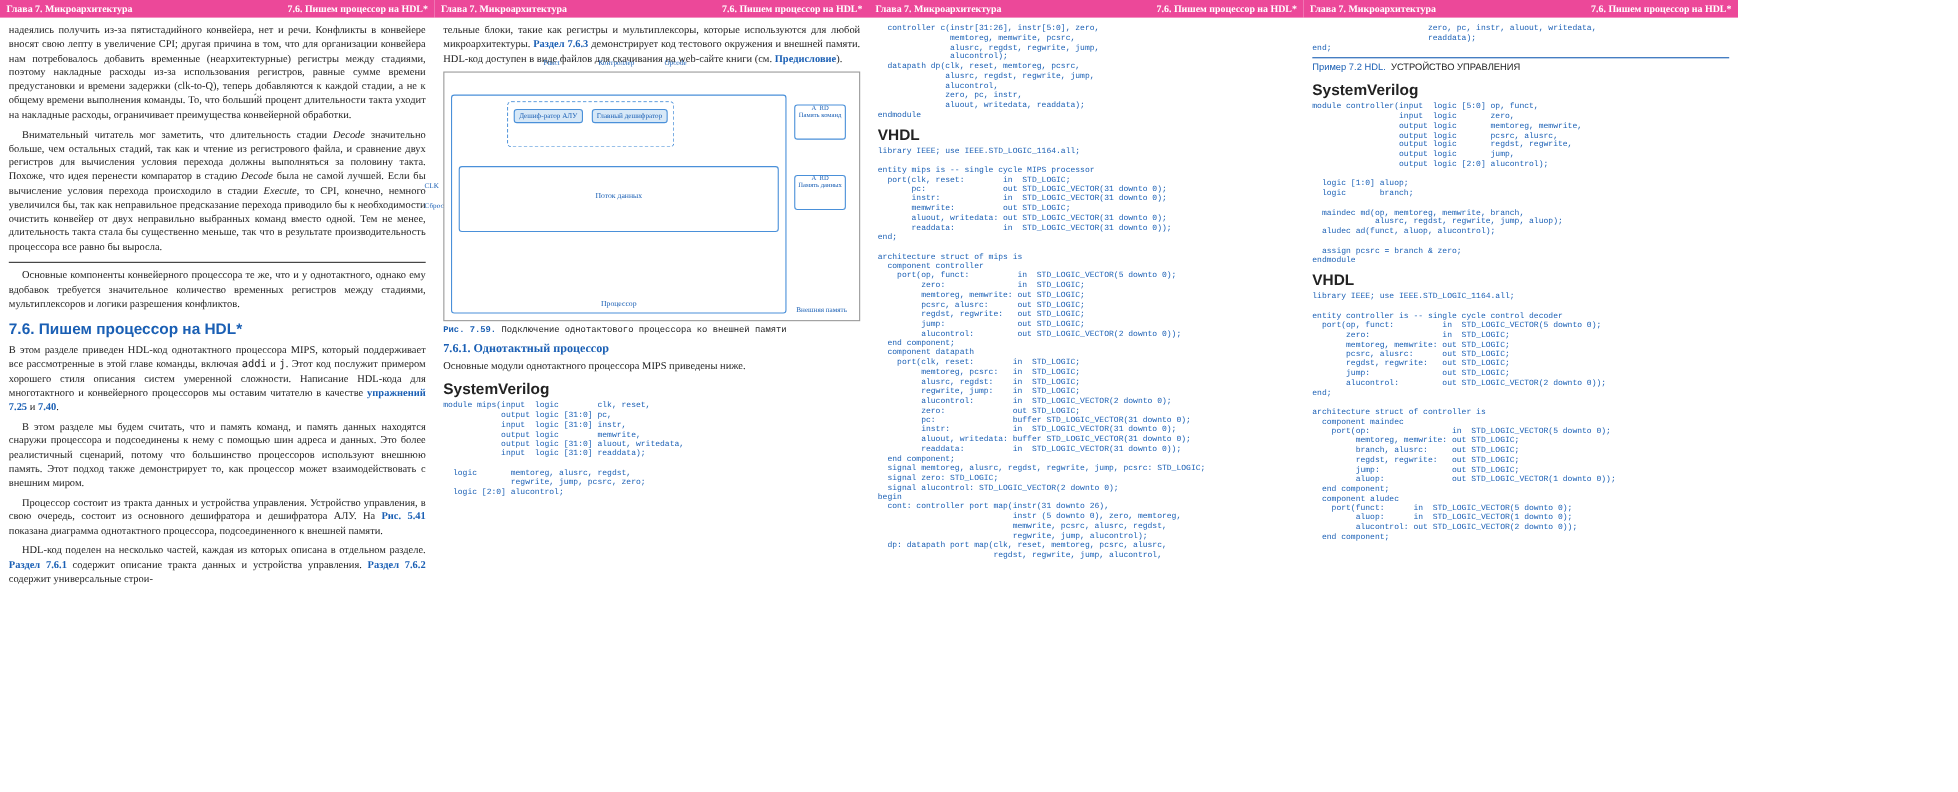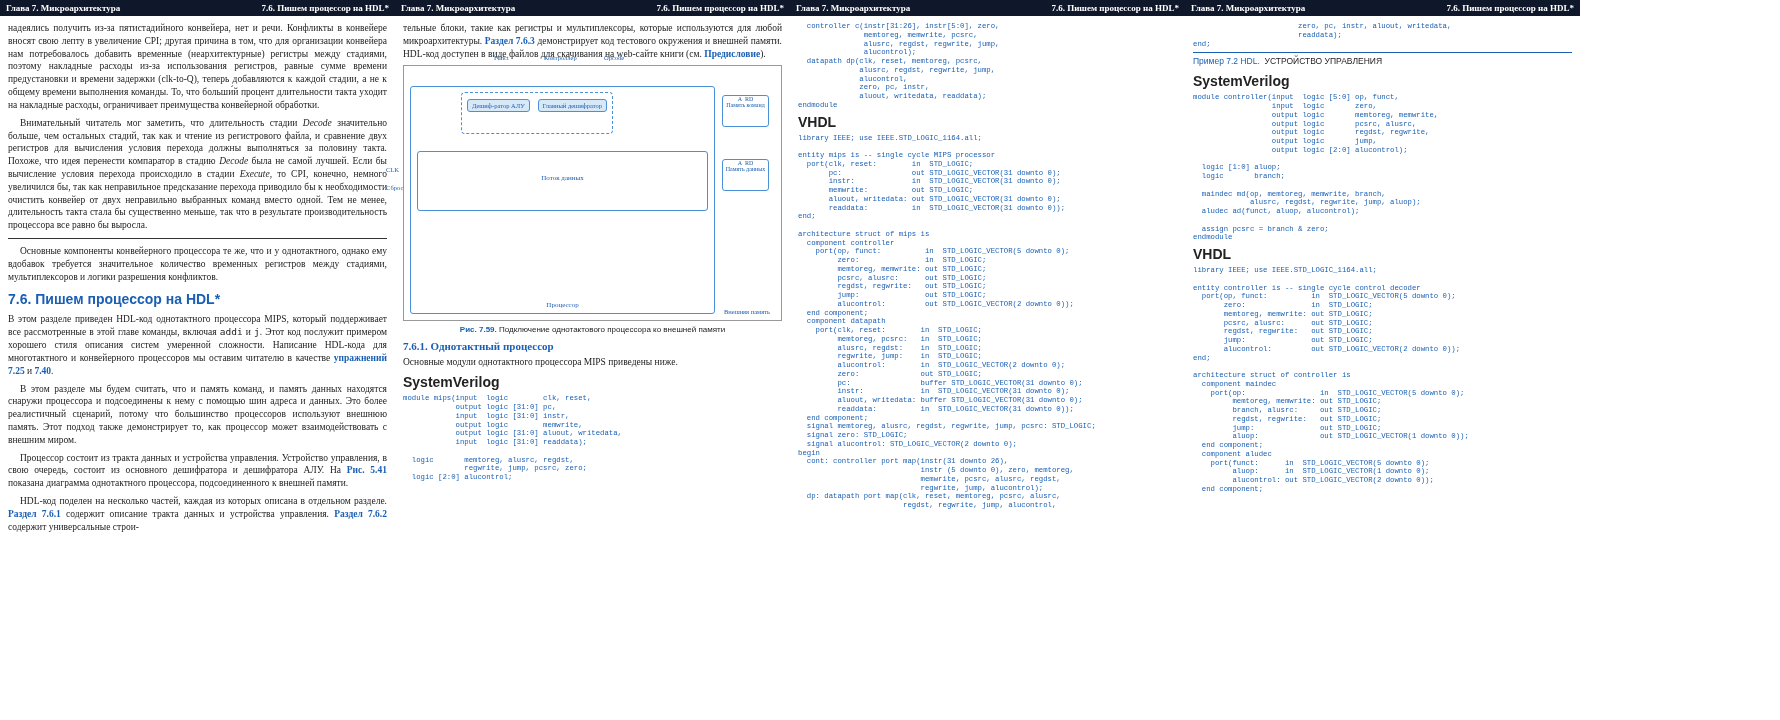--- a/index.html
+++ b/index.html
@@ -1,33 +1,33 @@
 <!DOCTYPE html>
 <html><head>
 <meta charset="utf-8">
 <style>
 body{margin:0;font-family:Georgia,serif;font-size:9.5px;background:#fff;color:#222;display:flex;width:1780px;height:720px;overflow:hidden}
 .page{width:395px;padding:0 8px;box-sizing:border-box;position:relative}
-.header{background:#0f172a;color:#fff;font-size:9px;font-weight:bold;padding:3px 6px;display:flex;justify-content:space-between;margin:0 -8px 6px}
+.header{background:#ec4899;color:#fff;font-size:9px;font-weight:bold;padding:3px 6px;display:flex;justify-content:space-between;margin:0 -8px 6px}
 .header .r{font-weight:bold}
 p{margin:0 0 5px;text-align:justify;line-height:1.35;text-indent:12px}
 .noindent{text-indent:0}
 h2{font-family:Arial,sans-serif;font-size:14px;color:#1a5fb4;margin:8px 0 6px}
 h3{font-family:Liberation Serif, serif;font-size:11px;color:#1a5fb4;margin:6px 0 4px}
 h4{font-family:Arial,sans-serif;font-size:14px;margin:4px 0;color:#222;font-weight:bold}
 .ex{border-top:1px solid #1a5fb4;border-bottom:1px solid #1a5fb4;padding:2px 0;margin:4px 0;font-family:Arial,sans-serif;font-size:8.5px}
 .ex .lbl{color:#1a5fb4;font-weight:bold}
 .ex2{border-top:1px solid #1a5fb4;padding:3px 0;margin:4px 0;font-family:Arial,sans-serif;font-size:8.5px}
 .ex2 .lbl{color:#1a5fb4;font-weight:normal}
 hr{border:none;border-top:1px solid #333;margin:6px 0}
 pre{font-family:'Courier New',monospace;font-size:7.3px;line-height:1.2;margin:2px 0;white-space:pre;color:#1a5fb4}
 .link{color:#1a5fb4;font-weight:bold}
 .italic{font-style:italic}
-.fig{border:1px solid #999;height:256px;margin:4px 0;display:flex;flex-direction:column;padding:6px;box-sizing:border-box;position:relative;font-size:7px;color:#1a5fb4}
-.fig-cap{font-family:Liberation Sans, sans-serif;font-size:8px;text-align:center;margin:3px 0}
+.fig{border:1px solid #999;height:227px;margin:4px 0;display:flex;flex-direction:column;padding:6px;box-sizing:border-box;position:relative;font-size:7px;color:#1a5fb4}
+.fig-cap{font-family:Liberation Mono, monospace;font-size:8px;margin:3px 0}
 .fig-cap .n{color:#1a5fb4;font-weight:bold}
 .diagram-box{border:1px solid #4a90d9;flex:1;position:relative;border-radius:3px;margin-top:14px}
 .ctrl{position:absolute;top:5px;left:50px;border:1px dashed #4a90d9;width:150px;height:40px;border-radius:4px;text-align:center;font-size:7px}
 .sub{display:inline-block;border:1px solid #4a90d9;padding:2px 4px;margin:6px 3px;border-radius:3px;font-size:6.5px;background:#d7e8f7}
 .dp{position:absolute;top:64px;left:6px;right:6px;height:58px;border:1px solid #4a90d9;border-radius:3px;text-align:center}
 .proc-lbl{position:absolute;bottom:4px;left:50%;transform:translateX(-50%);font-size:7px}
 .mem{position:absolute;border:1px solid #4a90d9;width:45px;height:30px;font-size:6px;text-align:center;border-radius:3px;right:-55px;background:#fff}
 .mem1{top:8px}
 .mem2{top:72px}
 .lbl-top{position:absolute;top:-12px;font-size:6.5px}

